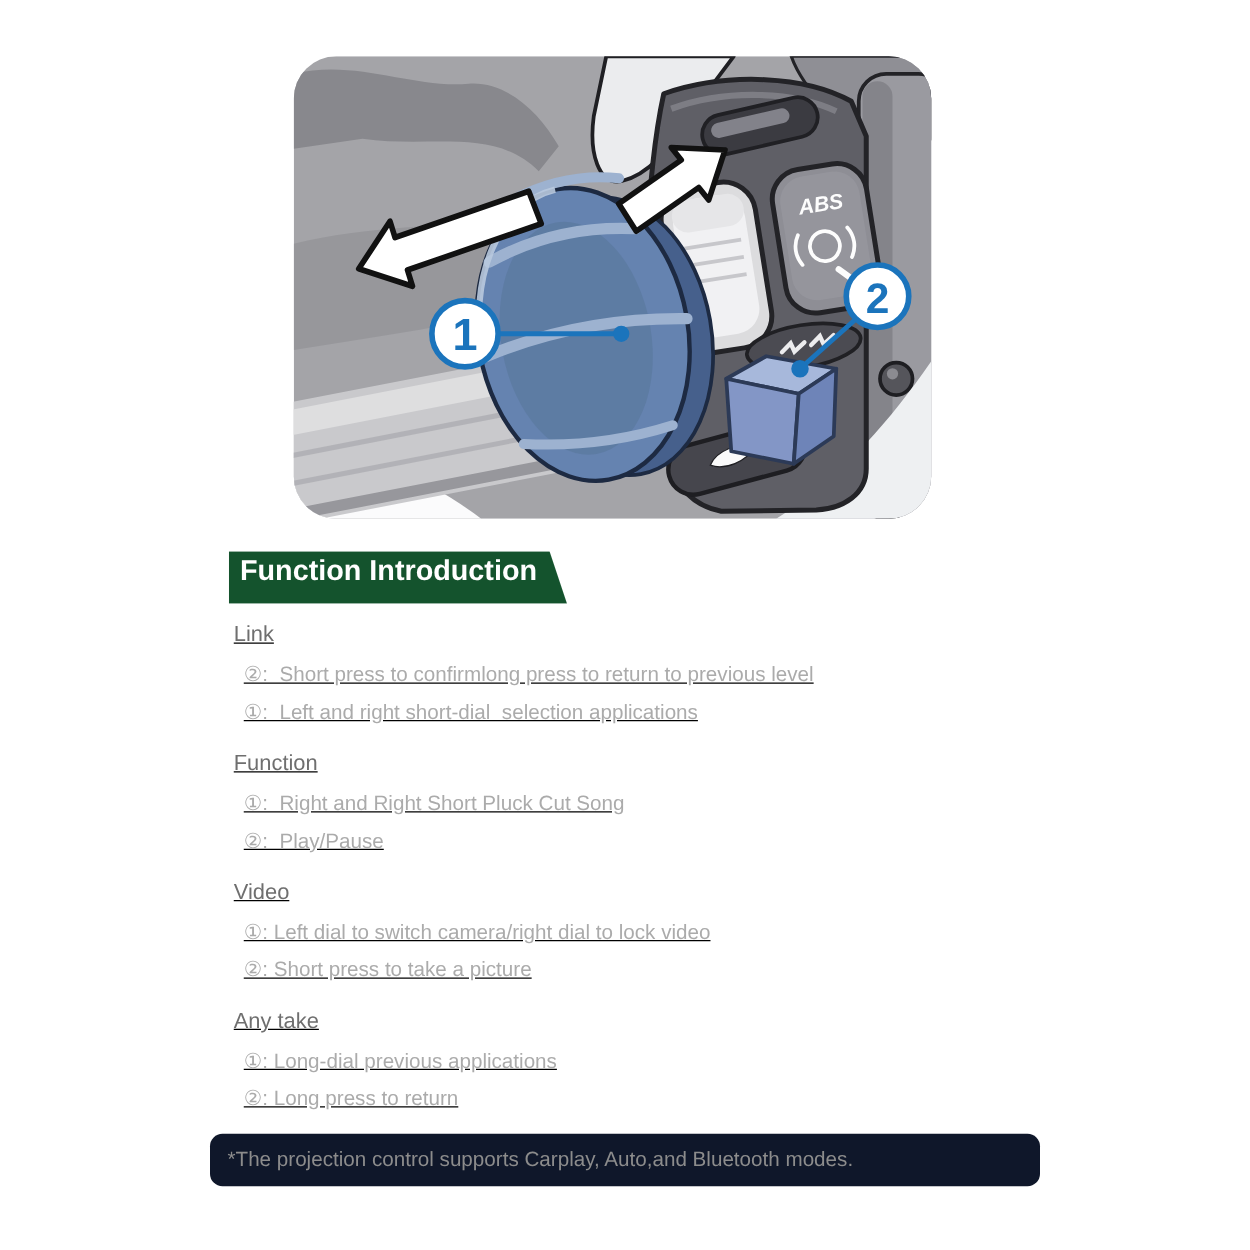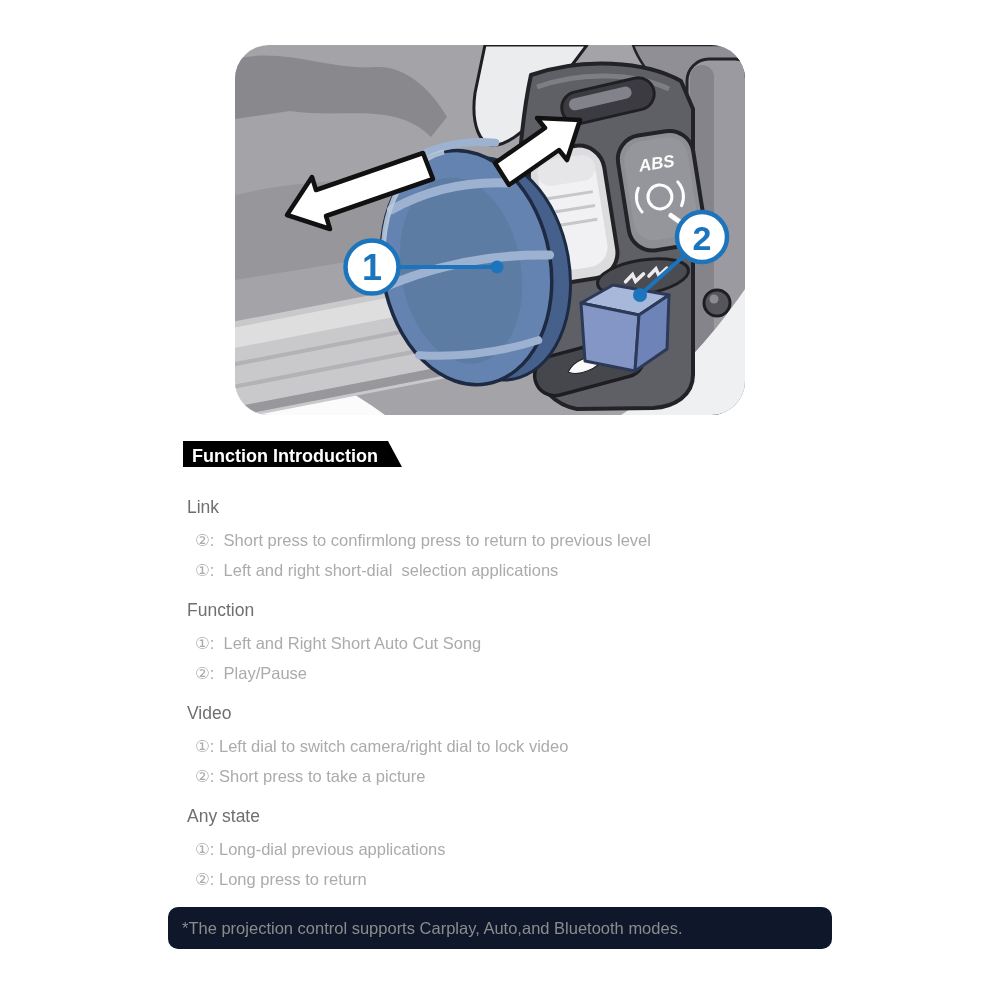--- a/index.html
+++ b/index.html
@@ -3,27 +3,27 @@
 <meta charset="utf-8">
 <style>
   html,body{margin:0;padding:0;background:#ffffff;}
   body{width:1000px;height:1000px;font-family:"Liberation Sans","DejaVu Sans",sans-serif;}
   .page{position:relative;width:1000px;height:1000px;background:#ffffff;overflow:hidden;}
 
   .figure{position:absolute;left:235px;top:45px;width:510px;height:370px;}
   .figure svg{display:block;width:100%;height:100%;}
 
   .heading{
-    position:absolute;left:183px;top:441px;height:26px;line-height:30px;
-    background:#000000;color:#ffffff;font-size:18px;font-weight:bold;
+    position:absolute;left:183px;top:441px;height:42px;line-height:30px;
+    background:#14532d;color:#ffffff;font-size:23px;font-weight:bold;
     padding:0 24px 0 9px;
     clip-path:polygon(0 0, calc(100% - 14px) 0, 100% 100%, 0 100%);
   }
 
-  .sections{position:absolute;left:187px;top:496px;width:660px;}
+  .sections{position:absolute;left:187px;top:496px;width:660px;text-decoration:underline;}
   .section{margin:0 0 14px 0;}
   .section-title{font-size:17.5px;line-height:22px;color:#6f6f6f;margin:0 0 7px 0;}
   .section-item{font-size:16.5px;line-height:30px;color:#ababab;padding-left:8px;white-space:pre-wrap;}
 
   .footnote{
     position:absolute;left:168px;top:907px;width:664px;height:42px;box-sizing:border-box;
     background:#0f172a;border-radius:10px;color:#8c8c8c;font-size:16.5px;line-height:42px;
     padding-left:14px;
   }
 </style>
@@ -150,30 +150,30 @@
   <div class="heading">Function Introduction</div>
 
   <div class="sections">
     <div class="section">
       <div class="section-title">Link</div>
       <div class="section-item">②:  Short press to confirmlong press to return to previous level</div>
       <div class="section-item">①:  Left and right short-dial  selection applications</div>
     </div>
     <div class="section">
       <div class="section-title">Function</div>
-      <div class="section-item">①:  Left and Right Short Auto Cut Song</div>
+      <div class="section-item">①:  Right and Right Short Pluck Cut Song</div>
       <div class="section-item">②:  Play/Pause</div>
     </div>
     <div class="section">
       <div class="section-title">Video</div>
       <div class="section-item">①: Left dial to switch camera/right dial to lock video</div>
       <div class="section-item">②: Short press to take a picture</div>
     </div>
     <div class="section">
-      <div class="section-title">Any state</div>
+      <div class="section-title">Any take</div>
       <div class="section-item">①: Long-dial previous applications</div>
       <div class="section-item">②: Long press to return</div>
     </div>
   </div>
 
   <div class="footnote">*The projection control supports Carplay, Auto,and Bluetooth modes.</div>
 
 </div>
 
 </body></html>

